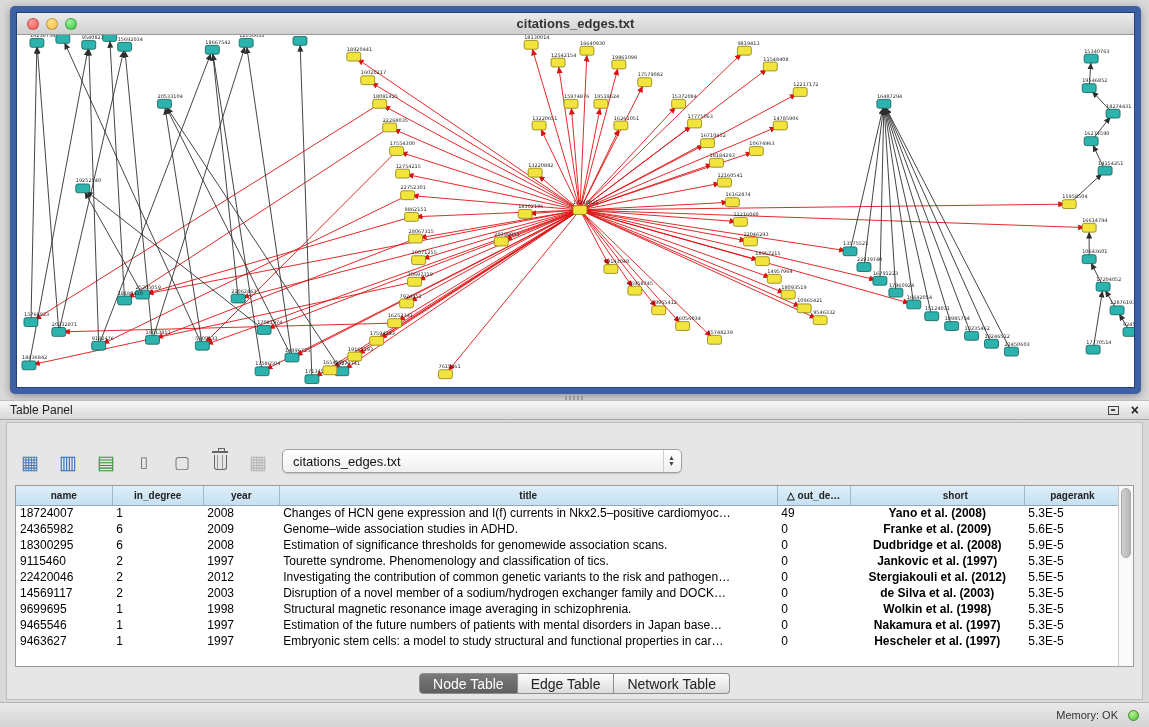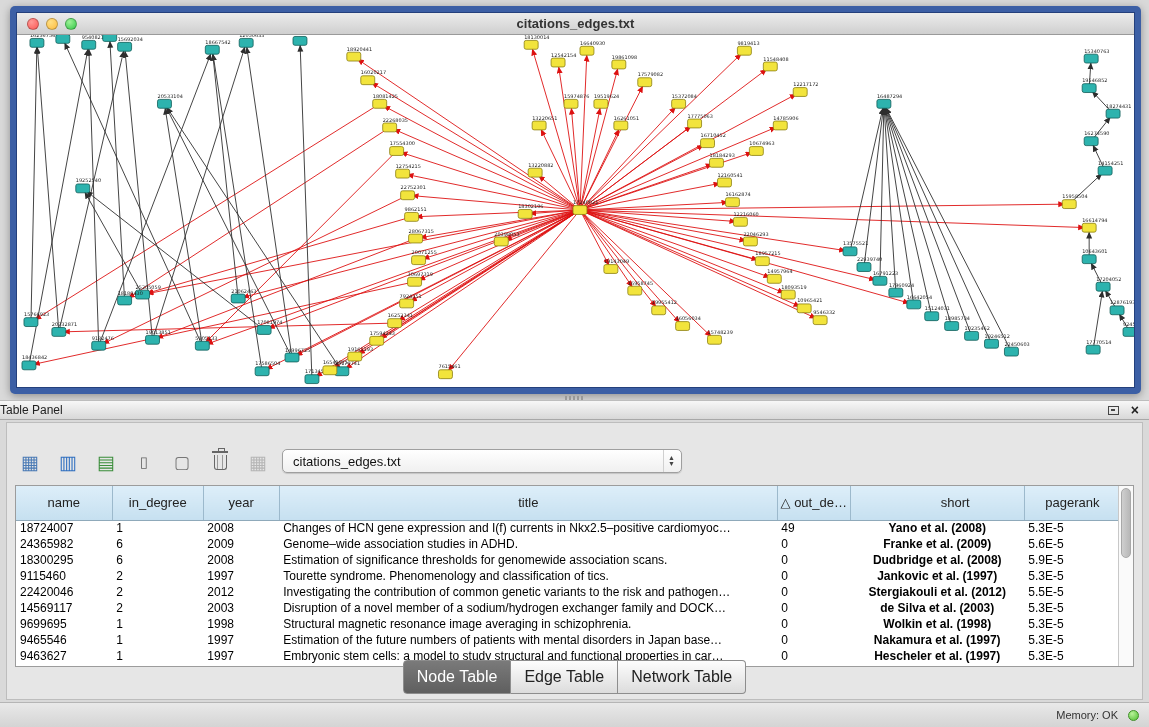--- a/index.html
+++ b/index.html
@@ -21,21 +21,21 @@
   .net-canvas svg { width:100%; height:100%; display:block; }
 
   
   .divider-handle { position:absolute; left:565px; top:396px; width:18px; height:5px;
     background:repeating-linear-gradient(90deg,#999 0 2px,transparent 2px 4px); }
 
   
   .panel-header { position:absolute; left:0; top:400px; width:1149px; height:20px;
     background:linear-gradient(#f7f7f7,#d8d8d8); border-top:1px solid #bdbdbd; border-bottom:1px solid #a8a8a8;
     display:flex; align-items:center; font-size:12px; color:#222; }
-  .panel-header .ph-title { }
+  .panel-header .ph-title { margin-left:10px; }
   .panel-header .ph-icons { margin-left:auto; margin-right:10px; display:flex; gap:12px; align-items:center; }
   .float-icon { width:11px; height:9px; border:1.5px solid #444; position:relative; display:inline-block; }
   .float-icon::after { content:""; position:absolute; left:2px; top:2px; width:4px; height:2px; background:#444; }
   .close-icon { font-size:14px; font-weight:bold; color:#222; line-height:1; cursor:default; }
 
   .panel-body { position:absolute; left:6px; top:422px; width:1137px; height:278px;
     background:#e6e6e6; border:1px solid #bdbdbd; }
 
   .toolbar { position:absolute; left:10px; top:24px; height:30px; display:flex; align-items:center; gap:12px; }
   .tb-icon { width:26px; height:26px; display:flex; align-items:center; justify-content:center;
@@ -52,30 +52,30 @@
   .combo { position:absolute; left:275px; top:26px; width:400px; height:24px; background:linear-gradient(#ffffff,#f0f0f0);
     border:1px solid #9f9f9f; border-radius:5px; display:flex; align-items:center; font-size:13px; color:#111;
     box-shadow:0 1px 1px rgba(0,0,0,.15); }
   .combo .combo-text { margin-left:10px; flex:1; }
   .combo .stepper { width:16px; height:100%; display:flex; flex-direction:column; align-items:center; justify-content:center;
     color:#444; font-size:7px; line-height:6px; border-left:1px solid #d0d0d0; margin-right:2px; }
 
   .table-wrap { position:absolute; left:8px; top:62px; right:8px; bottom:32px; background:#fff; border:1px solid #9c9c9c; display:flex; }
   .table-scroll { flex:1; overflow:hidden; }
   table.data { border-collapse:collapse; table-layout:fixed; width:1105px; font-size:12px; color:#000; }
-  table.data th { height:34px; background:linear-gradient(#ddeef9,#c6e0f0); border-right:1px solid #9cb9cc; border-bottom:1px solid #8fa9ba;
-    font-weight:normal; font-size:13px; color:#222; text-align:center; overflow:hidden; white-space:nowrap; }
+  table.data th { height:19px; background:linear-gradient(#ddeef9,#c6e0f0); border-right:1px solid #9cb9cc; border-bottom:1px solid #8fa9ba;
+    font-weight:bold; font-size:10px; color:#222; text-align:center; overflow:hidden; white-space:nowrap; }
   table.data td { height:16px; padding:0 4px; overflow:hidden; white-space:nowrap; text-overflow:ellipsis; }
   table.data td.center { text-align:center;font-weight:bold; }
   .vscroll { width:15px; background:#fafafa; border-left:1px solid #c8c8c8; position:relative; }
   .vscroll .thumb { position:absolute; left:2px; right:2px; top:2px; height:70px; background:linear-gradient(90deg,#cfcfcf,#b7b7b7);
     border-radius:6px; border:1px solid #a8a8a8; }
 
   .tabbar { position:absolute; left:0; right:0; bottom:5px; display:flex; justify-content:center; }
-  .tab { height:34px; padding:0 13px; font-size:16px; display:flex; align-items:center; background:linear-gradient(#fdfdfd,#dcdcdc);
+  .tab { height:21px; padding:0 13px; font-size:14px; display:flex; align-items:center; background:linear-gradient(#fdfdfd,#dcdcdc);
     border:1px solid #8d8d8d; border-left-width:0; color:#222; cursor:default; }
   .tab:first-child { border-left-width:1px; border-radius:4px 0 0 4px; }
   .tab:last-child { border-radius:0 4px 4px 0; }
   .tab.selected { background:linear-gradient(#7a7a7a,#5f5f5f); color:#fff; }
 
   
   .statusbar { position:absolute; left:0; bottom:0; width:1149px; height:25px; background:linear-gradient(#e9e9e9,#d4d4d4);
     border-top:1px solid #b5b5b5; display:flex; align-items:center; justify-content:flex-end; font-size:11px; color:#333;text-align:right; }
   .statusbar .mem { margin-right:10px; }
   .mem-dot { width:11px; height:11px; border-radius:50%; margin-right:10px;

